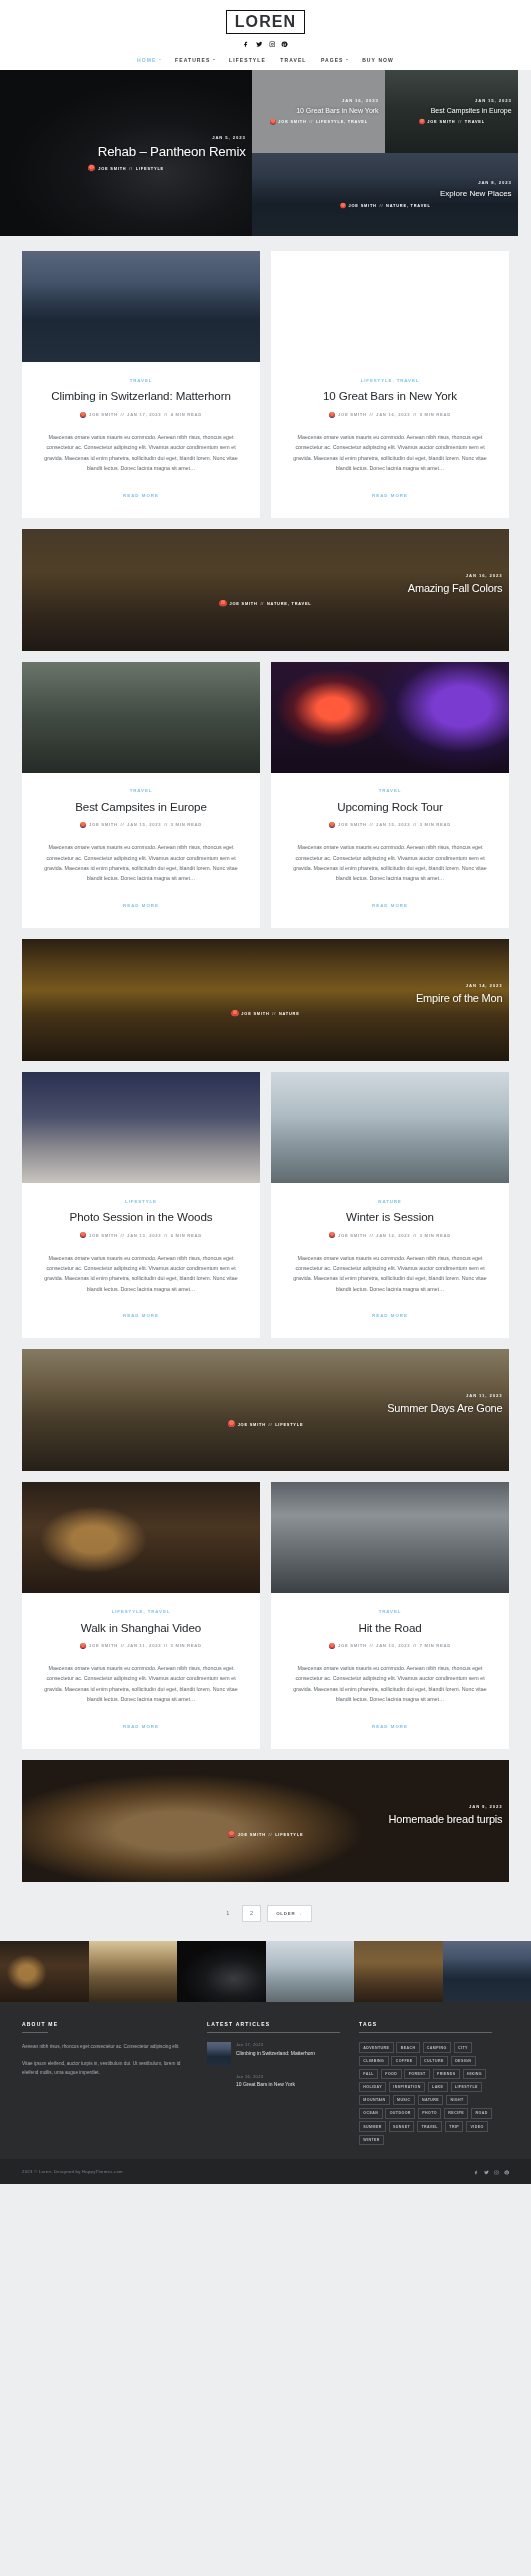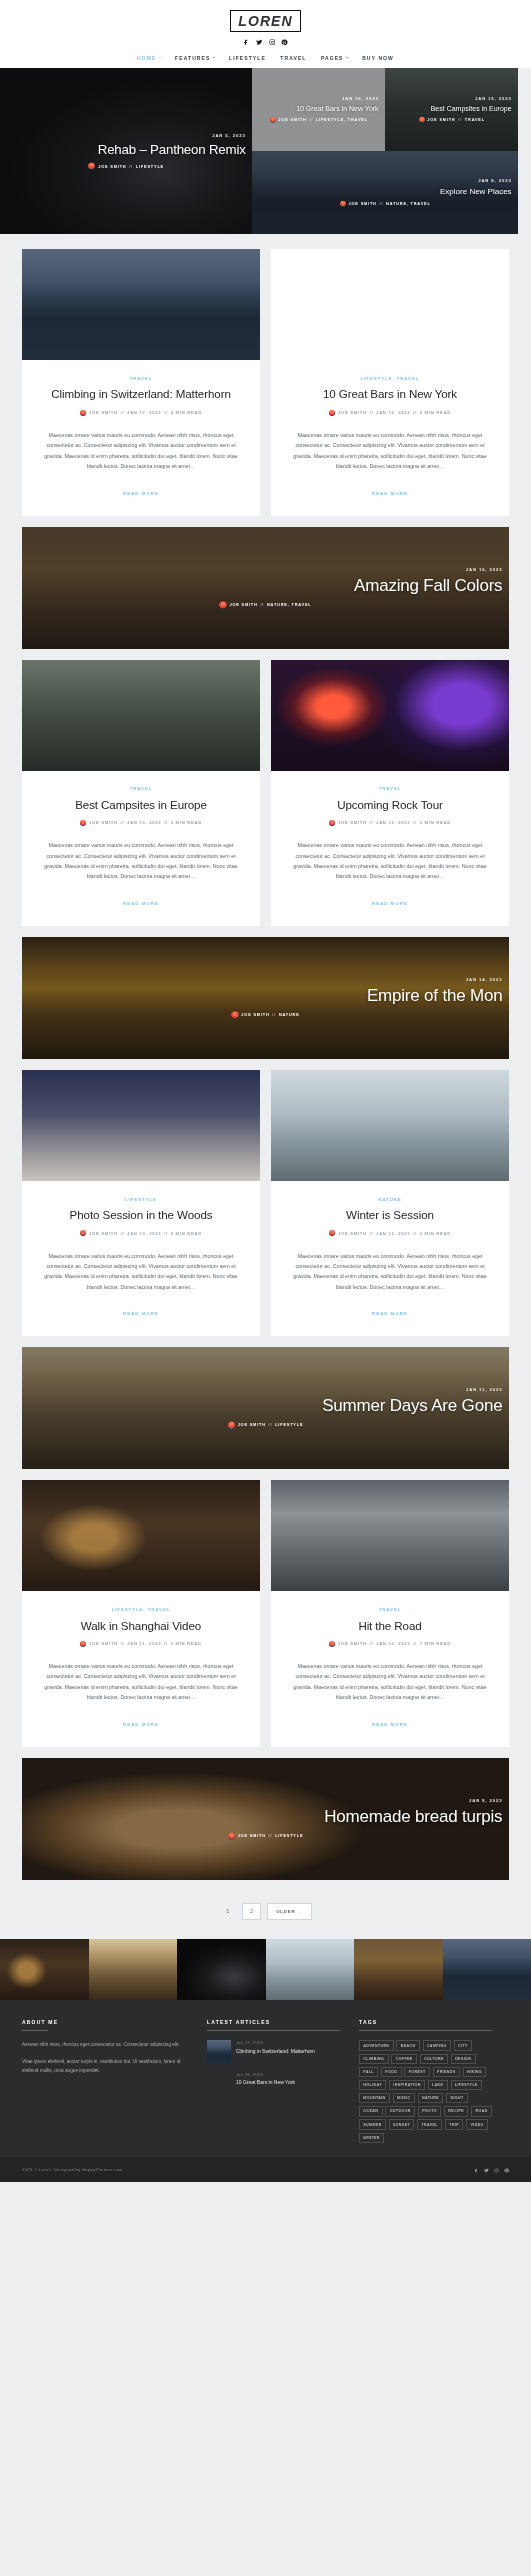--- a/index.html
+++ b/index.html
@@ -9,21 +9,21 @@
     background: #eceef0;
     color: #2f3337;
     -webkit-font-smoothing: antialiased;
   }
   a { text-decoration: none; color: inherit; }
 
   
   .site-header { background:#fff; padding: 10px 0 0; text-align:center; }
   .logo-box {
     display:inline-block; border:1.1px solid #111; padding: 2.8px 7.7px 3.3px;
-    font-size: 14px; font-weight: 700; letter-spacing: 1.1px; line-height:1;font-style:italic;
+    font-size: 16px; font-weight: 700; letter-spacing: 1.1px; line-height:1;
   }
   .social-row { margin: 6.6px 0 5.5px; display:flex; justify-content:center; gap:5.5px; }
   .social-row .ico { width:7.2px; height:7.2px; display:inline-flex; align-items:center; justify-content:center; color:#151515; }
   .social-row svg { width:6.6px; height:6.6px; fill:#151515; }
   .main-nav { display:flex; justify-content:center; gap:14.4px; padding: 3.3px 0 7.2px; }
   .nav-item {
     font-size: 5px; letter-spacing: 1.1px; font-weight: 700;
     color:#3a4045; display:flex; align-items:center; gap:2.2px; text-transform:uppercase;
   }
   .nav-item.active { color:#8cc2e6; }
@@ -100,21 +100,21 @@
   .card-img { height: 111px; position:relative; overflow:hidden; }
   .card-body { padding: 15.5px 19px 19px; text-align:center; }
   .cat { font-size:4.4px; letter-spacing:0.9px; font-weight:700; color:#7fc0e8; text-transform:uppercase; margin-bottom:6.6px; }
   .card-title { font-size:11.6px; font-weight:400; line-height:1.24; color:#24282c; margin-bottom:7.7px; letter-spacing:-0.1px;}
   .meta { display:flex; align-items:center; justify-content:center; gap:2.8px;
     font-size:4.2px; letter-spacing:0.7px; font-weight:700; color:#9aa1a7; text-transform:uppercase; }
   .excerpt { font-size:5.3px; line-height:1.95; color:#5d646a; margin: 14.4px 0 15.5px; }
   .readmore { font-size:4.4px; letter-spacing:1px; font-weight:700; color:#7fc0e8; text-transform:uppercase; }
 
   .banner { position:relative; height: 122px; overflow:hidden; margin-bottom:11px; }
-  .banner .tile-title-lg { font-size:17px; }
+  .banner .tile-title-lg { font-size:11px; }
 
   
   .pagination { display:flex; justify-content:center; align-items:center; gap:5.5px; padding: 12px 0 19px; }
   .page-num { font-size:5.5px; color:#6b7278; padding: 4.4px 7.2px; }
   .page-box { font-size:5.5px; color:#6b7278; padding: 4.4px 7.2px; border:0.6px solid #d2d6da; background:#fff;}
   .page-older { font-size:4.4px; letter-spacing:0.8px; font-weight:700; color:#585f65; padding: 5px 8.3px; border:0.6px solid #d2d6da; background:#fff; text-transform:uppercase;}
 
   
   .insta { display:flex; }
   .insta div { width:89px; height:61px; }

